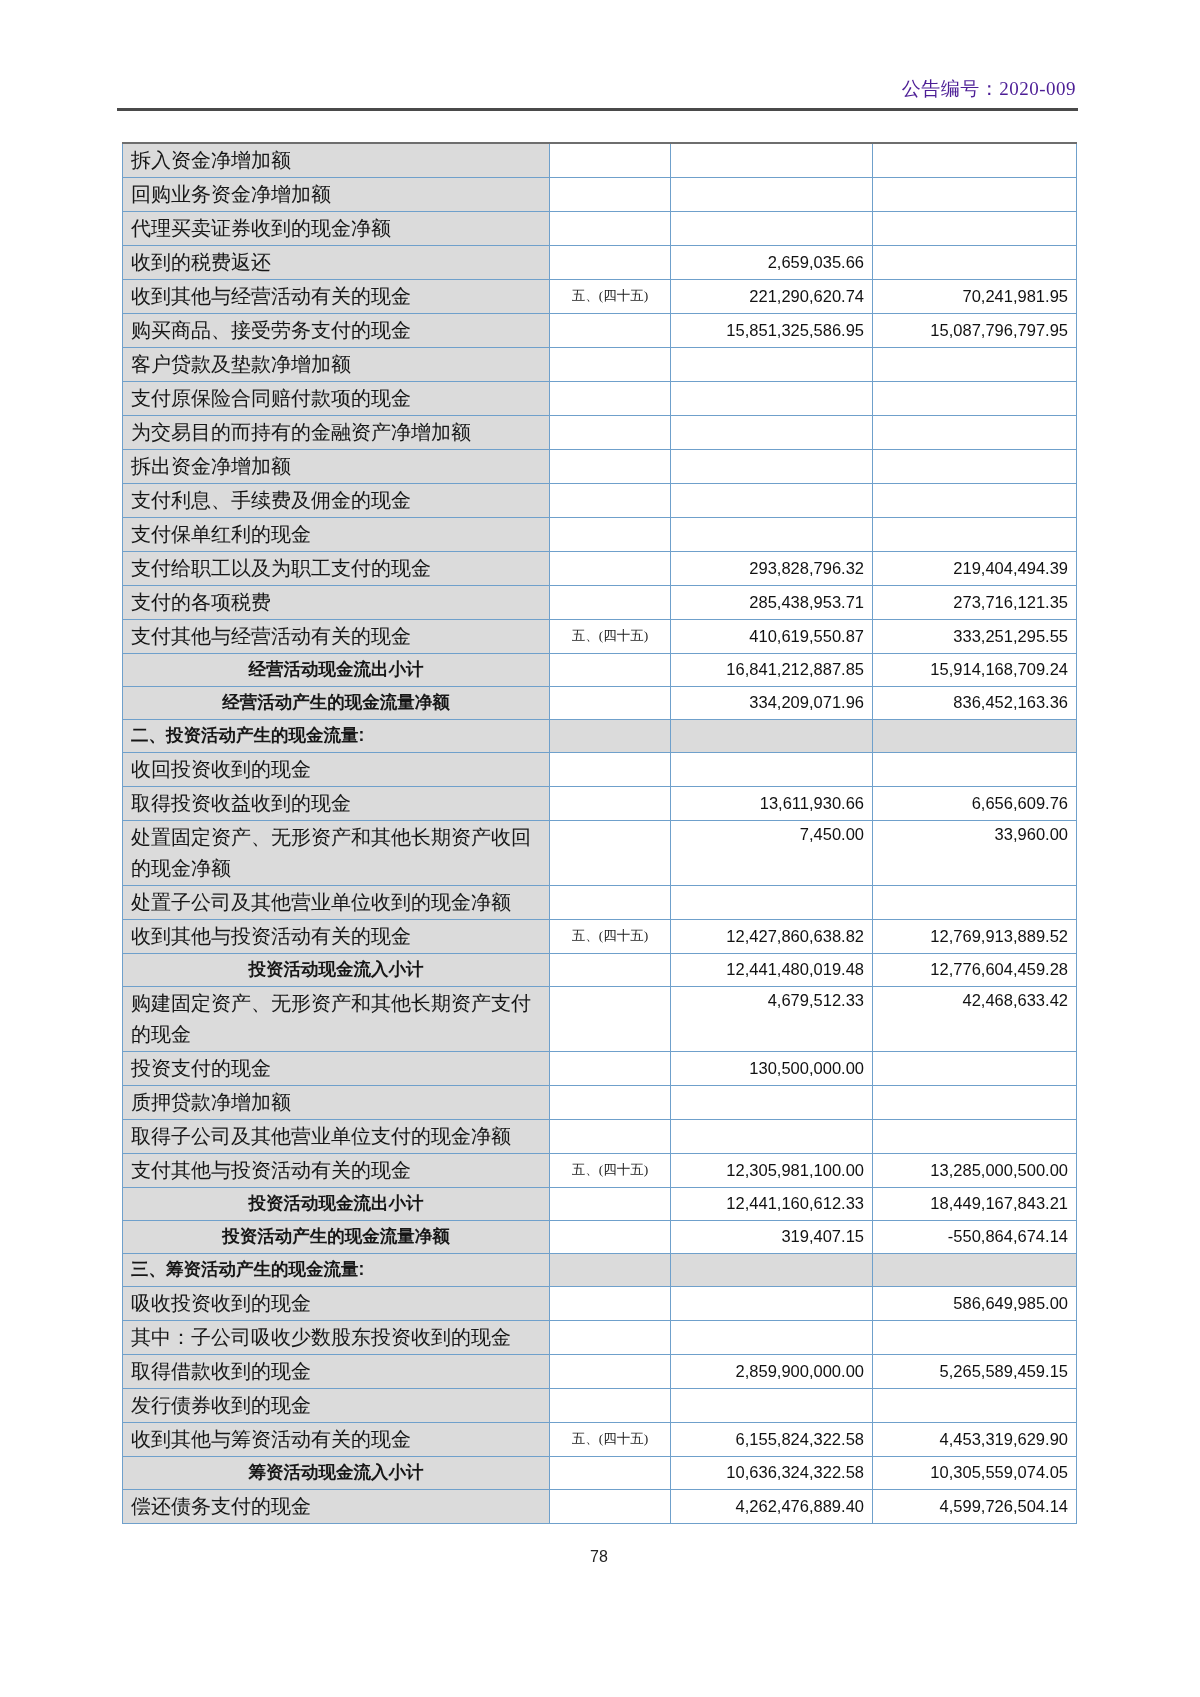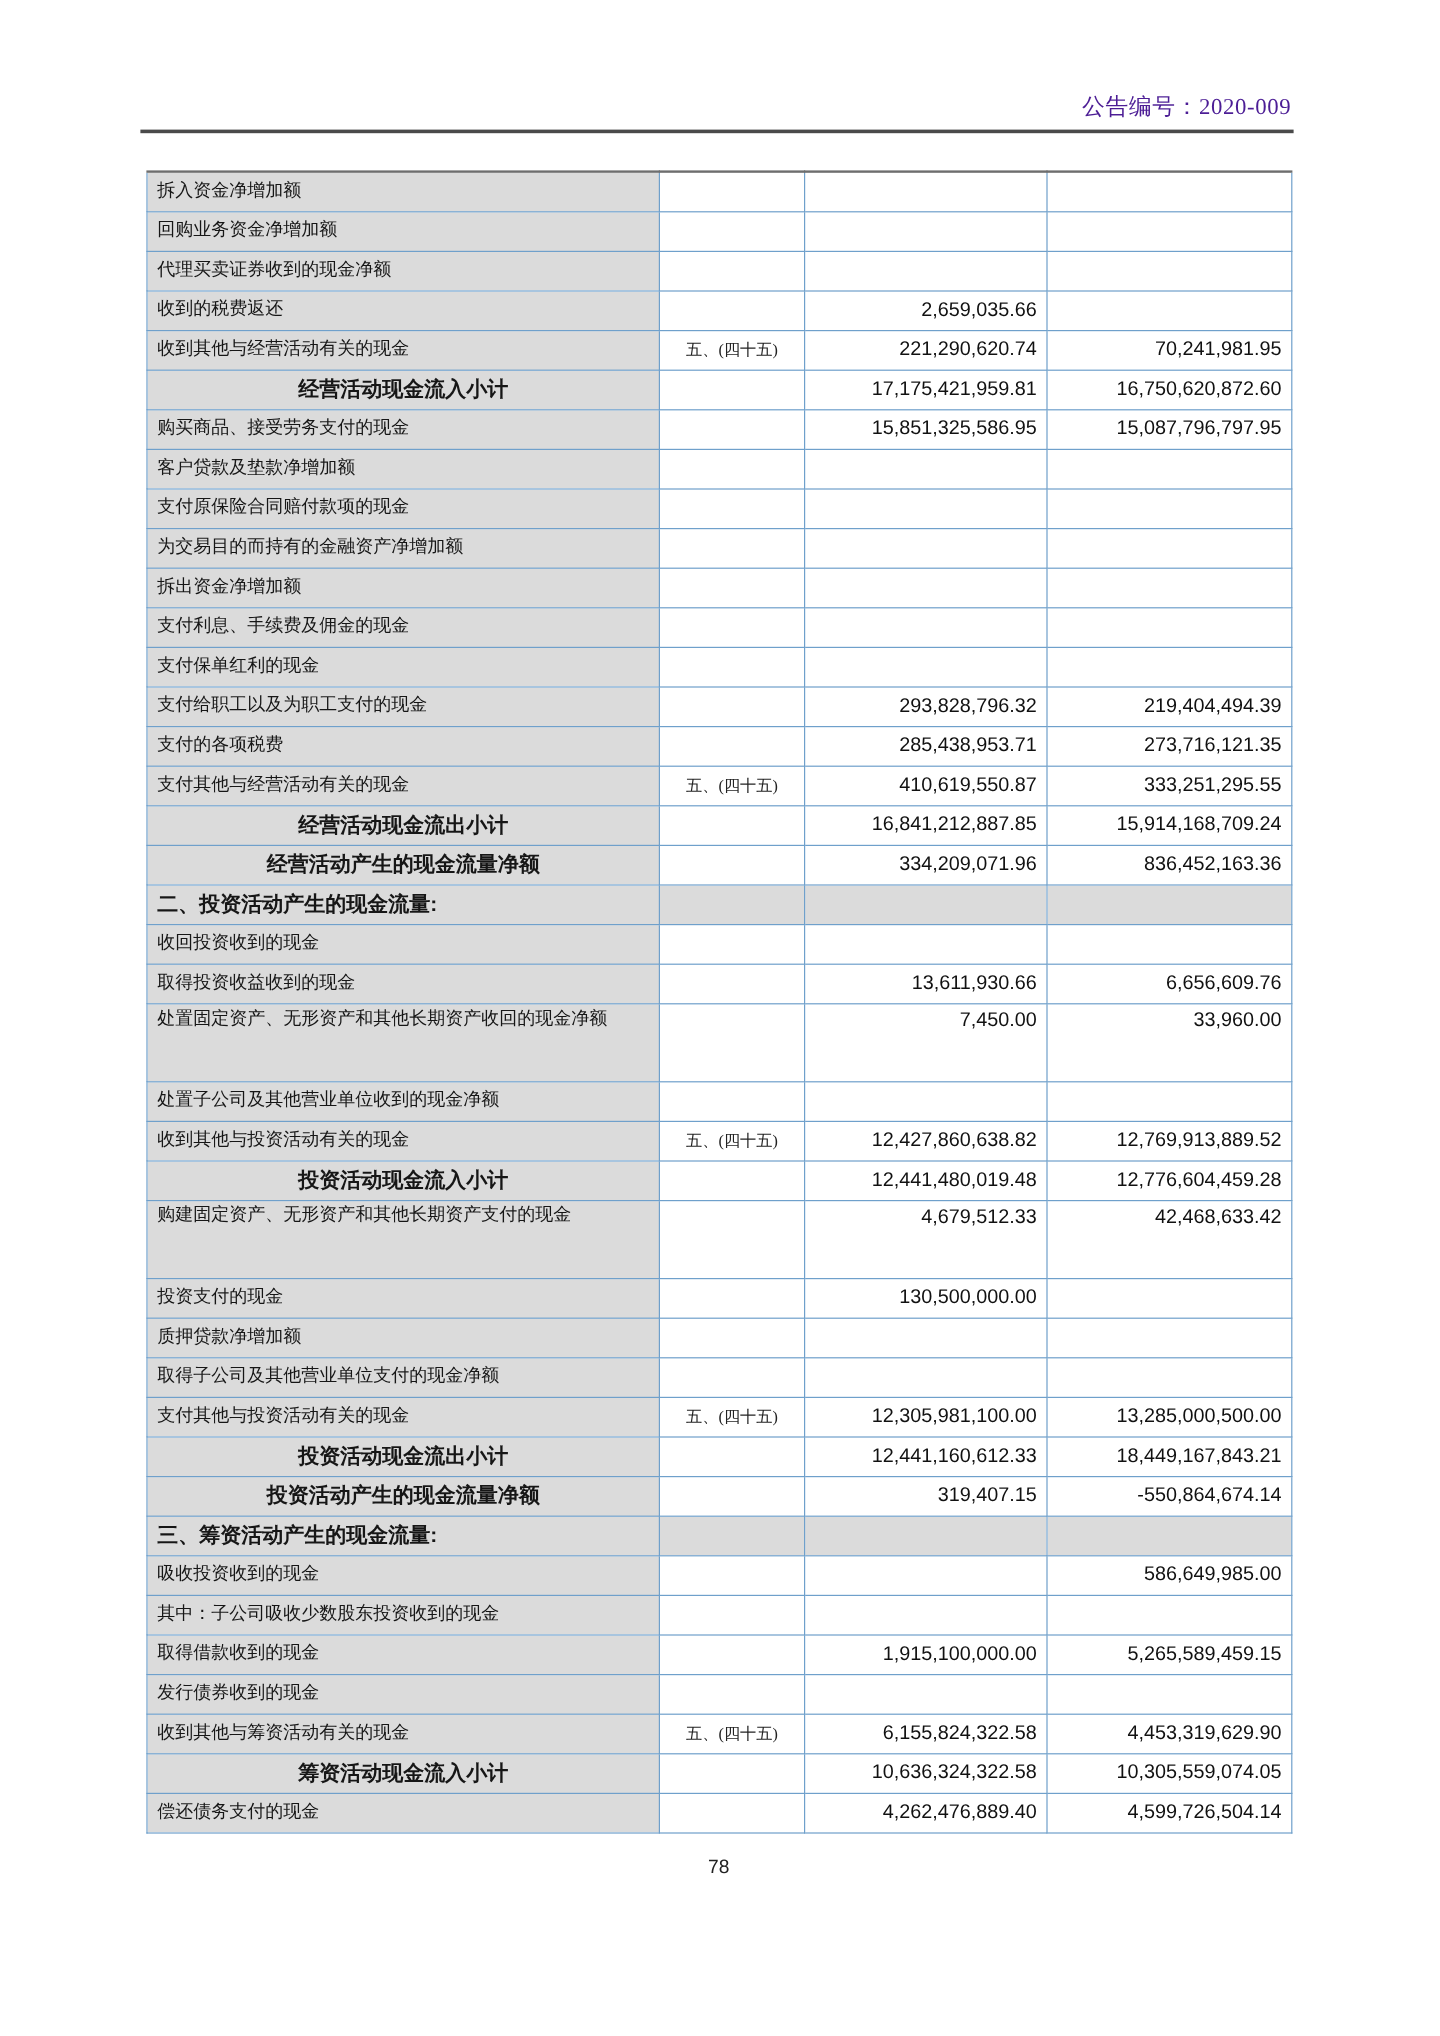--- a/index.html
+++ b/index.html
@@ -46,21 +46,21 @@
   td {
     border: 1px solid #6fa0cb;
     height: 30px;
     padding: 1px 8px;
     vertical-align: middle;
     overflow: hidden;
     line-height: 1.55;
   }
   td.c-label {
     background: #dbdbdb;
-    font-size: 15px;
+    font-size: 20px;
     text-align: left;
     color: #161616;
   }
   td.c-note {
     font-size: 13.5px;
     text-align: center;
     color: #222;
     padding: 1px 2px;
   }
   td.c-v1, td.c-v2 {
@@ -138,26 +138,20 @@
     <td class="c-v2"></td>
   </tr>
 
   <tr class="item">
     <td class="c-label">收到其他与经营活动有关的现金</td>
     <td class="c-note">五、(四十五)</td>
     <td class="c-v1">221,290,620.74</td>
     <td class="c-v2">70,241,981.95</td>
   </tr>
 
-  <tr class="subtotal">
-    <td class="c-label">经营活动现金流入小计</td>
-    <td class="c-note"></td>
-    <td class="c-v1">17,175,421,959.81</td>
-    <td class="c-v2">16,750,620,872.60</td>
-  </tr>
 
   <tr class="item">
     <td class="c-label">购买商品、接受劳务支付的现金</td>
     <td class="c-note"></td>
     <td class="c-v1">15,851,325,586.95</td>
     <td class="c-v2">15,087,796,797.95</td>
   </tr>
 
   <tr class="item">
     <td class="c-label">客户贷款及垫款净增加额</td>
@@ -352,21 +346,21 @@
   <tr class="item">
     <td class="c-label">其中：子公司吸收少数股东投资收到的现金</td>
     <td class="c-note"></td>
     <td class="c-v1"></td>
     <td class="c-v2"></td>
   </tr>
 
   <tr class="item">
     <td class="c-label">取得借款收到的现金</td>
     <td class="c-note"></td>
-    <td class="c-v1">1,915,100,000.00</td>
+    <td class="c-v1">2,859,900,000.00</td>
     <td class="c-v2">5,265,589,459.15</td>
   </tr>
 
   <tr class="item">
     <td class="c-label">发行债券收到的现金</td>
     <td class="c-note"></td>
     <td class="c-v1"></td>
     <td class="c-v2"></td>
   </tr>
 

